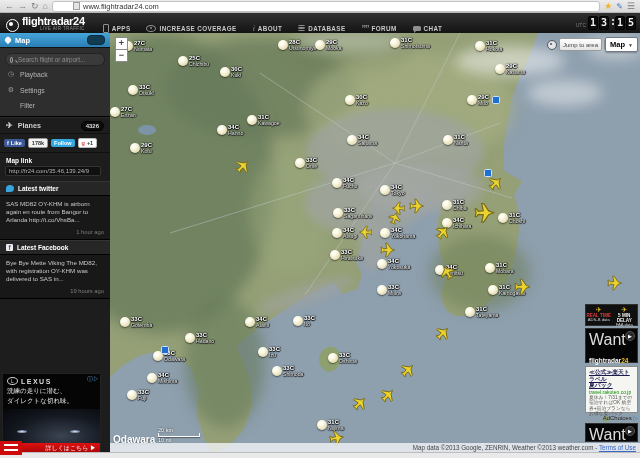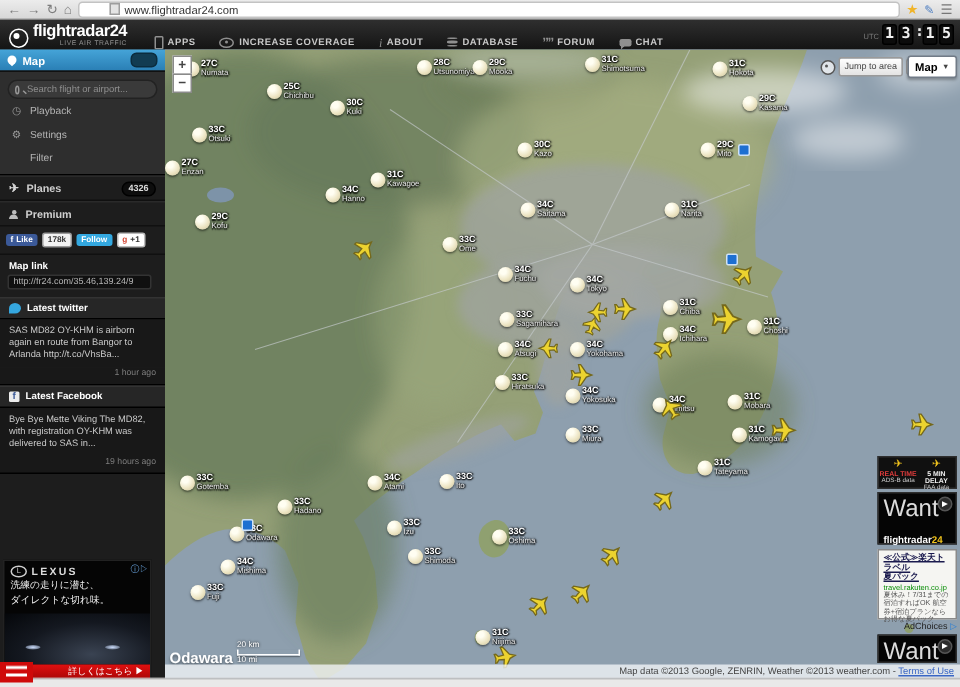--- a/index.html
+++ b/index.html
@@ -264,24 +264,20 @@
           <span class="pi-icon"><span class="funnel"></span></span>
           <span>Filter</span>
         </div>
       </div>
   </div>
   <div class="side-row">
     <span class="plane-glyph">✈</span>
     <span class="grow">Planes</span>
     <span class="badge">4326</span>
   </div>
-  <div class="side-row">
-    <span class="person"></span>
-    <span class="grow">Premium</span>
-  </div>
   <div id="social-row">
     <span class="soc-btn fb-like">
         <b>f</b>
         <span>Like</span>
       </span>
     <span class="soc-btn cnt">178k</span>
     <span class="soc-btn tw-follow">
         <span>Follow</span>
       </span>
     <span class="soc-btn gp">

